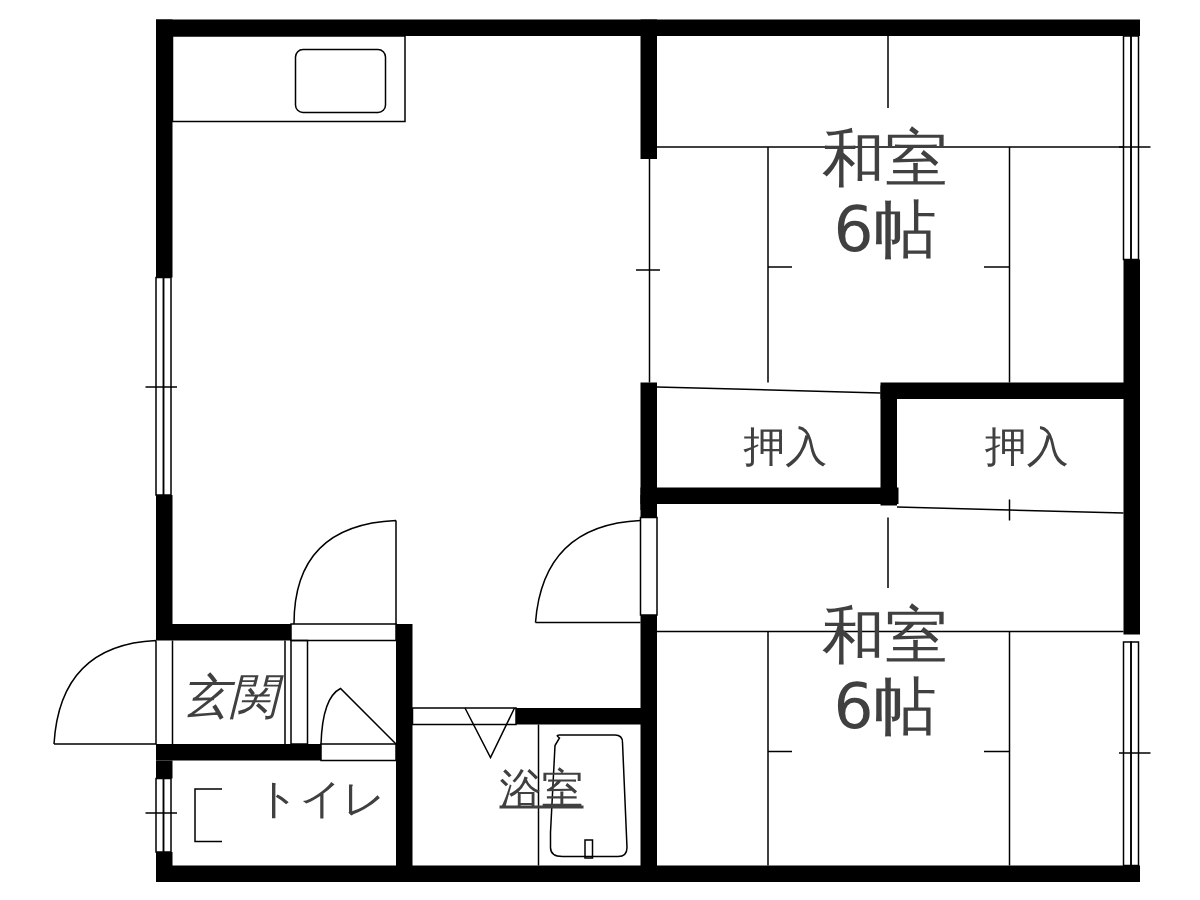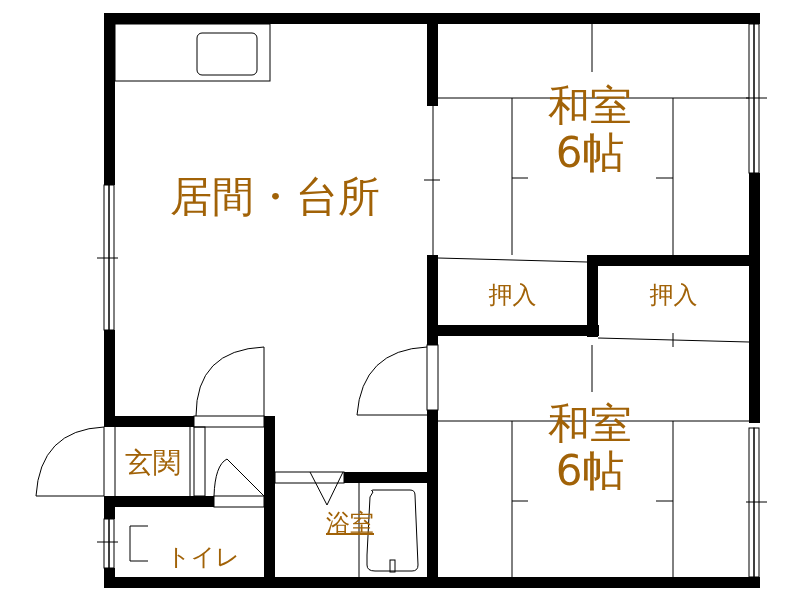--- a/index.html
+++ b/index.html
@@ -1,21 +1,21 @@
 <!DOCTYPE html>
 <html><head>
 <meta charset="utf-8">
 <style>
   html, body { margin:0; padding:0; background:#ffffff; }
   body { width:800px; height:600px; position:relative; overflow:hidden; font-family:"DejaVu Sans", sans-serif; }
   svg { position:absolute; left:0; top:0; }
-  .label { position:absolute; color:#a16207; text-align:center; line-height:1.12; white-space:nowrap; }
+  .label { position:absolute; color:#404040; text-align:center; line-height:1.12; white-space:nowrap; }
   .room-big { font-size:42px; }
-  .room-mid { font-size:24px; }
-  .room-sm { font-size:28px; }
+  .room-mid { font-size:28px;padding-left:11px; }
+  .room-sm { font-size:32px;font-style:italic; }
 </style>
 </head>
 <body>
 
 <svg width="800" height="600" viewBox="0 0 800 600" xmlns="http://www.w3.org/2000/svg">
   <g fill="#000">
 
     <rect x="104" y="13" width="656" height="11"></rect>
 
     <rect x="104" y="13" width="11" height="172"></rect>
@@ -102,21 +102,20 @@
     <path d="M310 472 L327 505 L343 472"></path>
     <line x1="359" y1="483" x2="359" y2="577"></line>
     <path d="M373 492 Q370 490 373 490 L410 490 Q415 490 415 495 L418 565 Q418 571 412 571 L375 571 Q367 571 367 565 L367 555 L370 497 Z"></path>
     <rect x="390" y="560" width="5" height="12"></rect>
 
     <path d="M148 526 L130 526 L130 561 L148 561"></path>
   </g>
 </svg>
 
 <div class="label room-big" style="left:140px; top:173px; width:270px;">
-  <div>居間・台所</div>
 </div>
 
 <div class="label room-big" style="left:520px; top:82px; width:140px;">
   <div>和室</div>
   <div>6帖</div>
 </div>
 
 <div class="label room-big" style="left:520px; top:400px; width:140px;">
   <div>和室</div>
   <div>6帖</div>
@@ -127,19 +126,19 @@
 </div>
 
 <div class="label room-mid" style="left:598px; top:282px; width:151px;">
   <div>押入</div>
 </div>
 
 <div class="label room-sm" style="left:108px; top:447px; width:90px;">
   <div>玄関</div>
 </div>
 
-<div class="label room-mid" style="left:148px; top:544px; width:110px;">
+<div class="label room-mid" style="left:148px; top:517px; width:110px;">
   <div>トイレ</div>
 </div>
 
 <div class="label room-mid" style="left:300px; top:510px; width:100px;text-decoration:underline;">
   <div>浴室</div>
 </div>
 
 </body></html>

